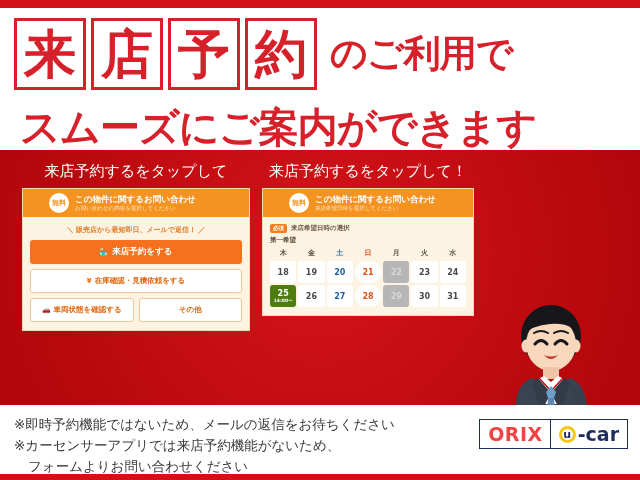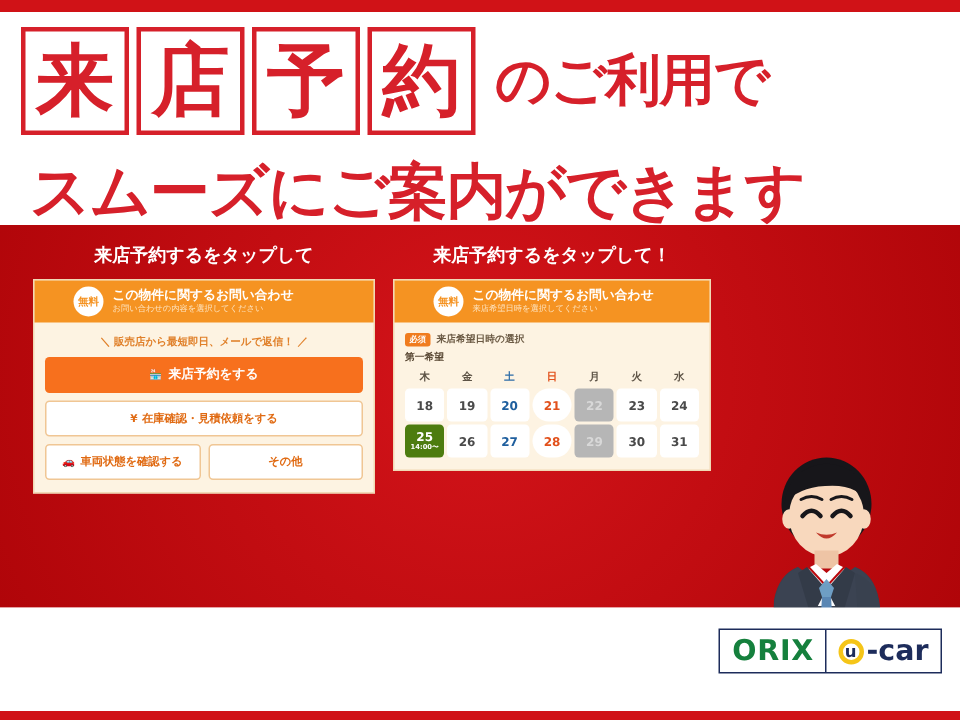--- a/index.html
+++ b/index.html
@@ -34,21 +34,21 @@
 
   
   .redbody{position:absolute;left:0;top:150px;width:640px;height:255px;background:#c4070d;
            background-image:radial-gradient(circle at 50% 40%, #d4141a 0%, #b00509 100%);}
 
   .panel{position:absolute;top:12px;}
   .panel.left{left:22px;width:228px;}
   .panel.right{left:262px;width:212px;}
 
   .panel-title{
-    color:#ffffff;font-size:12px;font-weight:bold;text-align:center;
+    color:#ffffff;font-size:15px;font-weight:normal;text-align:center;
     font-family:"DejaVu Sans",sans-serif;white-space:nowrap;margin-bottom:7px;
   }
 
   
   .mock{background:#fdf3e2;border:1px solid #f0d9b5;box-sizing:border-box;}
   .mock-head{
     background:#f59322;display:flex;align-items:center;padding:4px 6px;box-sizing:border-box;
     position:relative;
   }
   .badge-free{
@@ -114,21 +114,21 @@
     position:absolute;left:14px;top:9px;width:450px;color:#3a3a3a;
     font-size:13.5px;line-height:1.55;font-family:"DejaVu Sans",sans-serif;
   }
   .foot-txt div{white-space:nowrap;}
   .foot-indent{padding-left:14px;}
   .bottom-rule{position:absolute;left:0;bottom:0;width:640px;height:6px;background:#d01217;}
 
   
   .logo{position:absolute;right:12px;top:14px;display:flex;align-items:center;
         border:1px solid #1d2c5b;background:#fff;height:30px;padding:0 0 0 8px;box-sizing:border-box;}
-  .logo-orix{color:#15803d;font-size:19px;font-weight:bold;letter-spacing:.5px;
+  .logo-orix{color:#ef4444;font-size:19px;font-weight:bold;letter-spacing:.5px;
     font-family:"DejaVu Sans",sans-serif;padding-right:7px;}
   .logo-ucar{display:flex;align-items:center;border-left:1px solid #1d2c5b;height:100%;
     padding:0 8px;gap:2px;}
   .logo-u{width:17px;height:17px;border-radius:50%;border:3px solid #f5c518;
     display:flex;align-items:center;justify-content:center;box-sizing:border-box;
     color:#1d2c5b;font-size:11px;font-weight:bold;font-family:"DejaVu Sans",sans-serif;}
   .logo-car{color:#1d2c5b;font-size:19px;font-weight:bold;font-family:"DejaVu Sans",sans-serif;}
 
   
   .person{position:absolute;left:492px;top:150px;width:118px;height:256px;}
@@ -291,20 +291,25 @@
       <path d="M28 170 L92 170 L88 244 L66 244 L60 190 L54 244 L32 244 Z" fill="#343c4b"></path>
       <path d="M59 178 L59 244" stroke="#2a303c" stroke-width="1.5"></path>
 
       <ellipse cx="41" cy="248" rx="15" ry="6" fill="#1c1d22"></ellipse>
       <ellipse cx="79" cy="248" rx="15" ry="6" fill="#1c1d22"></ellipse>
     </svg>
 
   </div>
 
   <div class="foot">
+    <div class="foot-txt">
+      <div>※即時予約機能ではないため、メールの返信をお待ちください</div>
+      <div>※カーセンサーアプリでは来店予約機能がないため、</div>
+      <div class="foot-indent">フォームよりお問い合わせください</div>
+    </div>
 
     <div class="logo">
       <div class="logo-orix">ORIX</div>
       <div class="logo-ucar">
         <div class="logo-u">u</div>
         <div class="logo-car">-car</div>
       </div>
     </div>
 
     <div class="bottom-rule"></div>

